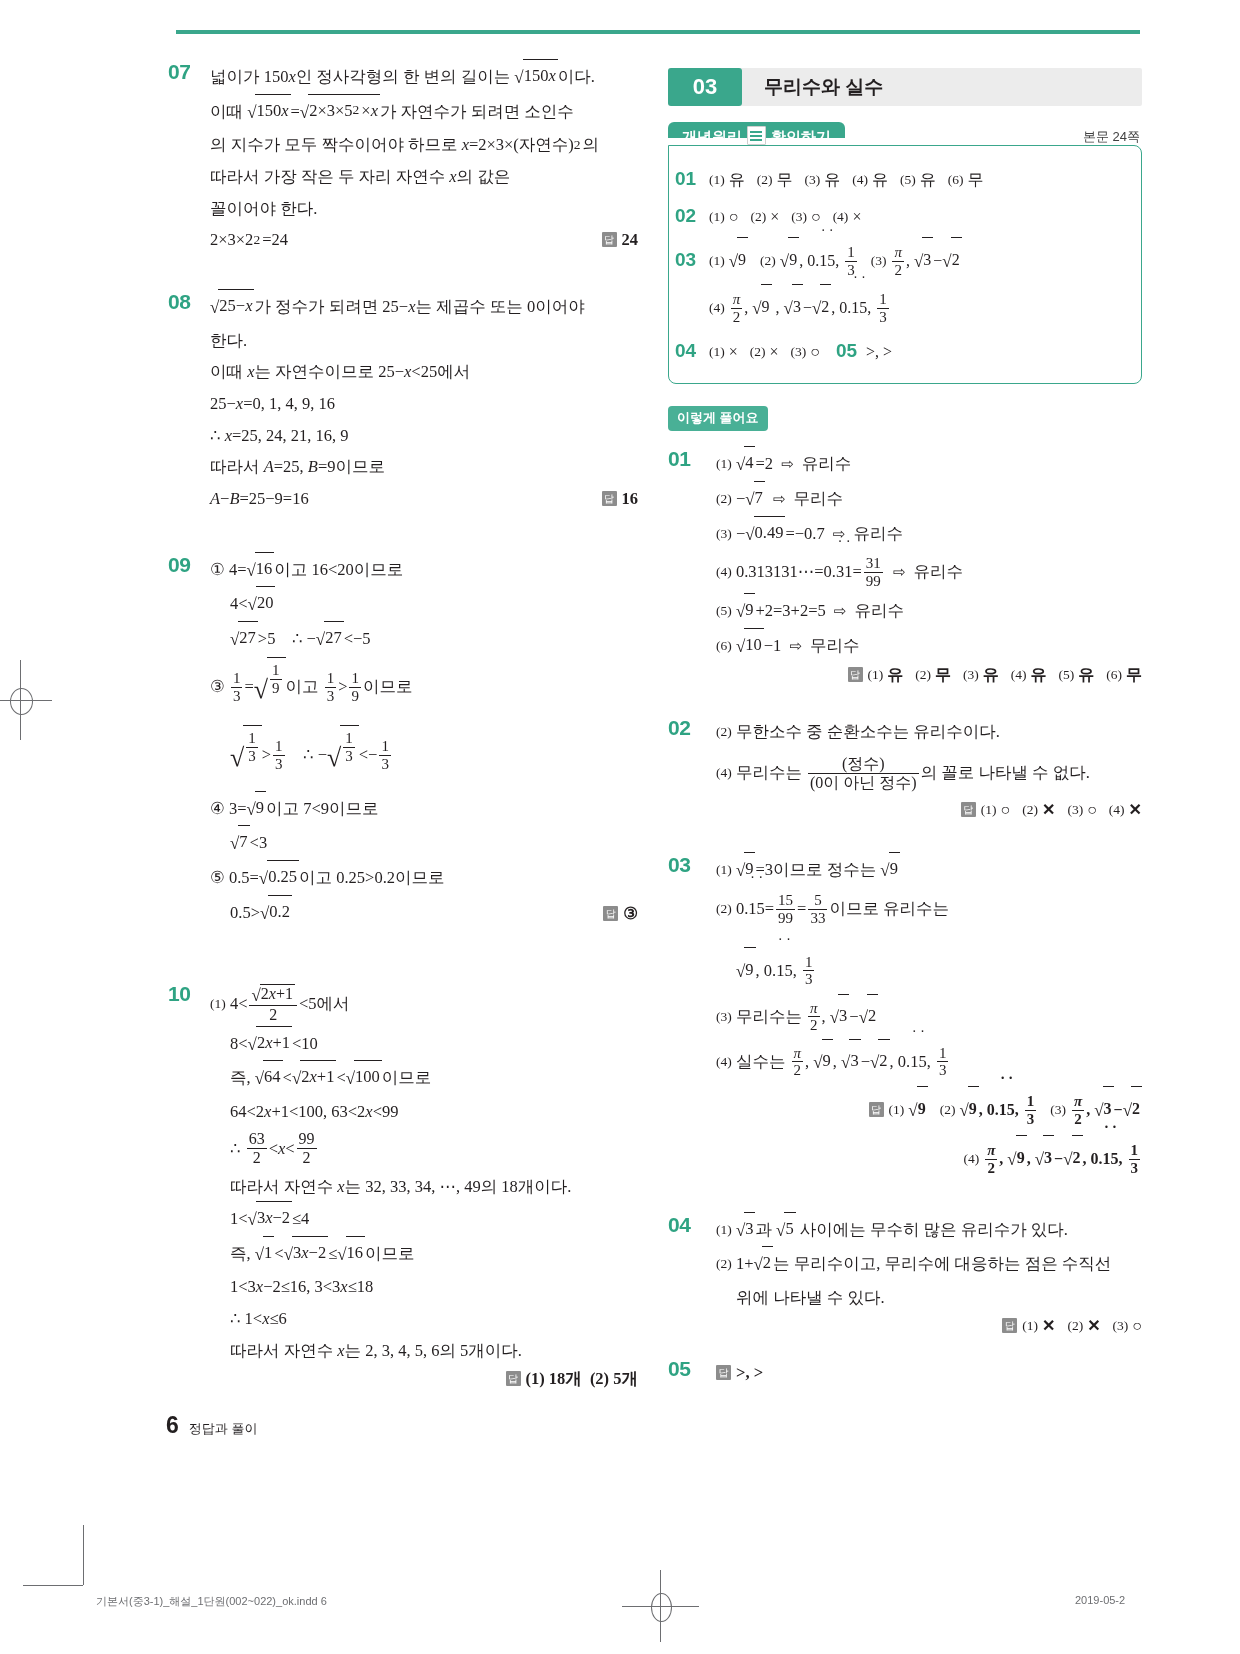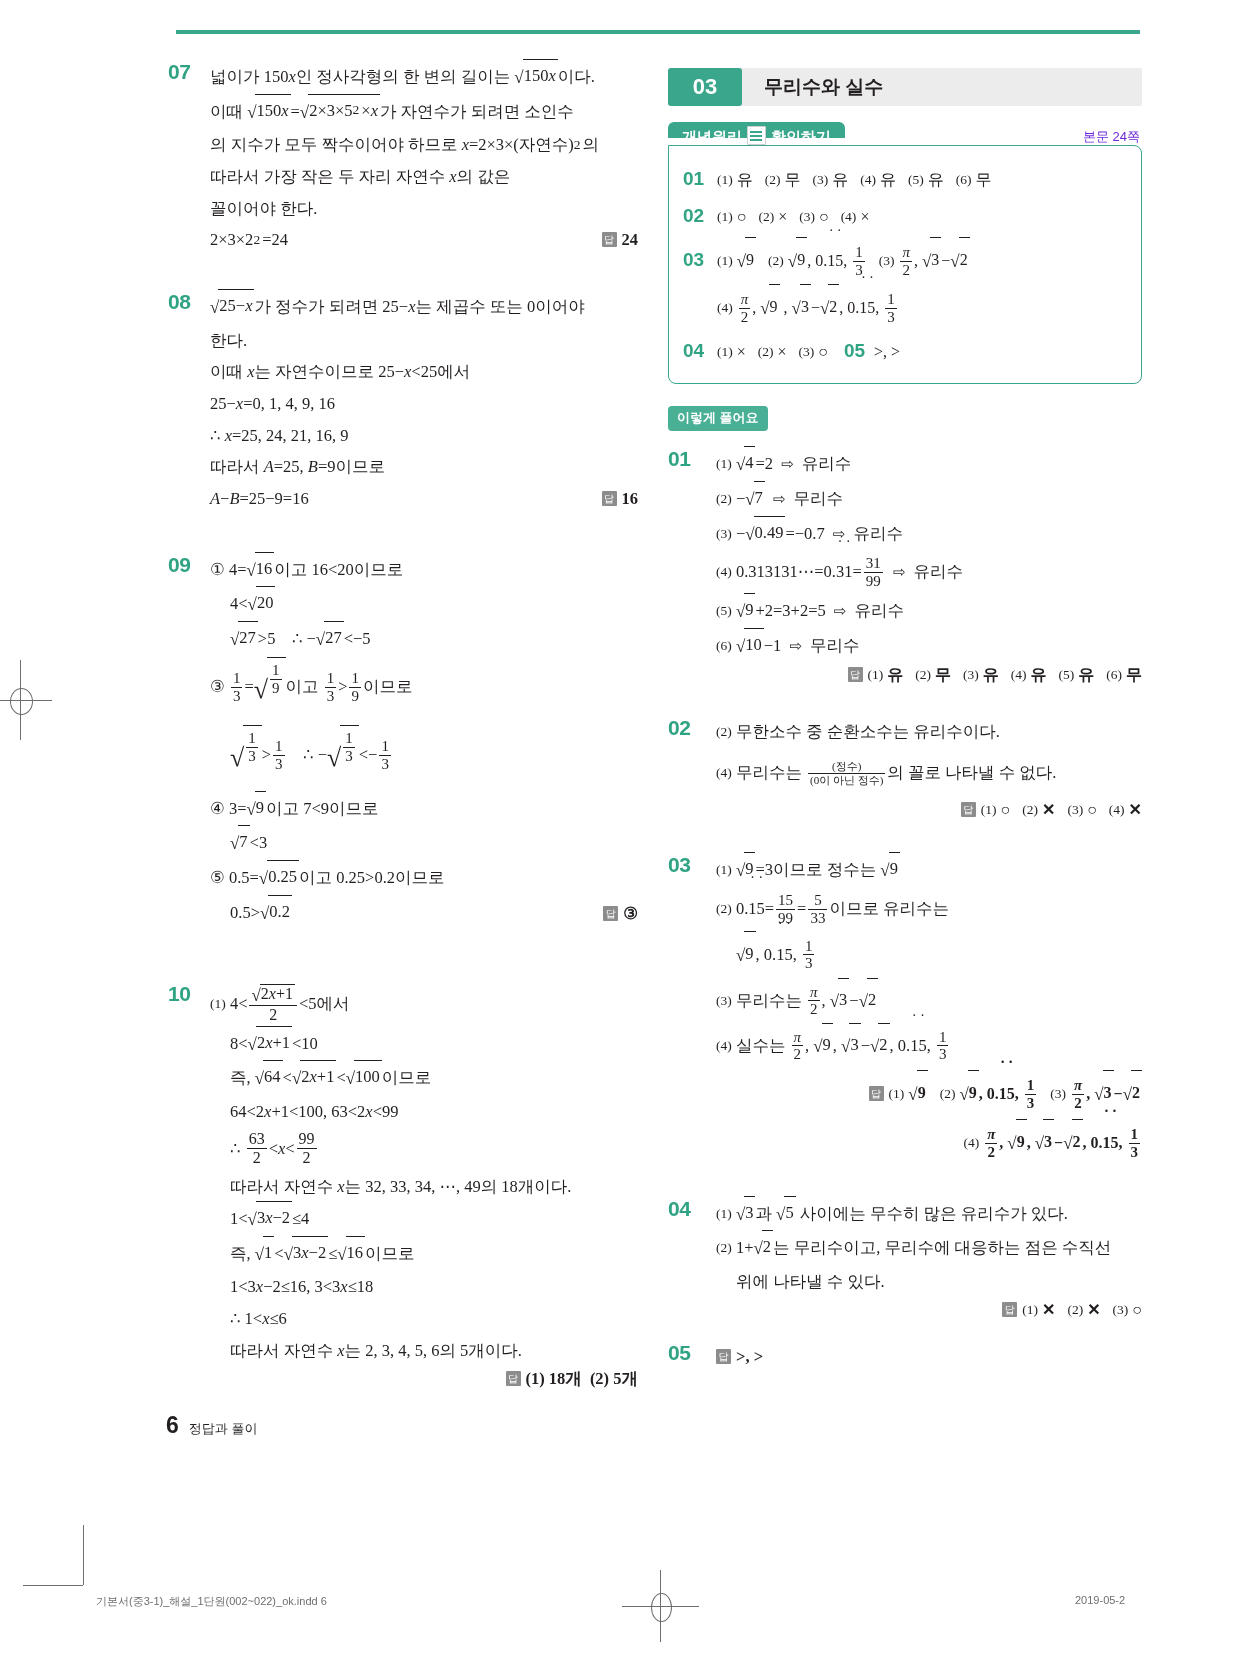--- a/index.html
+++ b/index.html
@@ -99,26 +99,26 @@
   }
   .cb-tab .bookicon{
     display:inline-block;width:17px;height:17px;background:#fff;border:1px solid #cfcfcf;
     vertical-align:-3px;margin:0 5px;position:relative;border-radius:1px;
   }
   .cb-tab .bookicon::before{
     content:"";position:absolute;left:2px;top:4px;width:12px;height:1.6px;background:#3aa78c;
     box-shadow:0 4px 0 #3aa78c, 0 8px 0 #3aa78c;
   }
   .cb-ref{
-    position:absolute;right:2px;top:6px;font-size:13px;color:#6d28d9;
+    position:absolute;right:2px;top:6px;font-size:13px;color:#404040;
     font-family:"Liberation Sans",sans-serif;
   }
   .cb-body{
     border:1.6px solid #3aa78c;border-radius:0 8px 8px 8px;
-    margin-top:-1px;padding:14px 6px 14px 14px;min-height:180px;
+    margin-top:-1px;padding:14px 6px 14px 6px;min-height:180px;
   }
   .cb-line{font-size:16px;line-height:1.95;white-space:nowrap;}
   .cb-n{
     display:inline-block;color:#2fa383;font-weight:bold;font-size:19px;
     font-family:"Liberation Sans",sans-serif;width:30px;
   }
 
   
   .howto{
     display:inline-block;background:#49b096;color:#fff;border-radius:4px;
@@ -287,34 +287,34 @@
       <div class="ansrow flow">
         <span class="dap">답</span><span style="font-size:16px;"><span class="small-paren">(1)</span> <b>유</b>&nbsp;&nbsp; <span class="small-paren">(2)</span> <b>무</b>&nbsp;&nbsp; <span class="small-paren">(3)</span> <b>유</b>&nbsp;&nbsp; <span class="small-paren">(4)</span> <b>유</b>&nbsp;&nbsp; <span class="small-paren">(5)</span> <b>유</b>&nbsp;&nbsp; <span class="small-paren">(6)</span> <b>무</b></span>
       </div>
     </div>
 
     
     <div class="q" style="margin-top:30px;">
       <div class="qnum">02</div>
       <div class="qbody" style="margin-left:48px;">
         <div class="ln"><span class="small-paren">(2)</span> <span>무한소수 중 순환소수는 유리수이다.</span></div>
-        <div class="ln" style="line-height:3.0;"><span class="small-paren">(4)</span> 무리수는 <span class="frac" style="font-size:11px;"><span class="num">(정수)</span><span class="den">(0이 아닌 정수)</span></span><span>의 꼴로 나타낼 수 없다.</span></div>
+        <div class="ln" style="line-height:3.0;"><span class="small-paren">(4)</span> 무리수는 <span class="frac" style="font-size:16px;"><span class="num">(정수)</span><span class="den">(0이 아닌 정수)</span></span><span>의 꼴로 나타낼 수 없다.</span></div>
       </div>
       <div class="ansrow flow">
         <span class="dap">답</span><span style="font-size:16px;"><span class="small-paren">(1)</span> <b>○</b>&nbsp;&nbsp; <span class="small-paren">(2)</span> <b>✕</b>&nbsp;&nbsp; <span class="small-paren">(3)</span> <b>○</b>&nbsp;&nbsp; <span class="small-paren">(4)</span> <b>✕</b></span>
       </div>
     </div>
 
     
     <div class="q" style="margin-top:34px;">
       <div class="qnum">03</div>
       <div class="qbody" style="margin-left:48px;">
         <div class="ln"><span class="small-paren">(1)</span> <span class="rad"><span class="sym">√</span><span class="arg">9</span></span>=3이므로 정수는 <span class="rad"><span class="sym">√</span><span class="arg">9</span></span></div>
         <div class="ln" style="line-height:2.7;"><span class="small-paren">(2)</span> 0.<span class="dot">1</span><span class="dot">5</span>=<span class="frac"><span class="num">15</span><span class="den">99</span></span>=<span class="frac"><span class="num">5</span><span class="den">33</span></span>이므로 유리수는</div>
-        <div class="ln ind" style="line-height:2.7;"><span class="rad"><span class="sym">√</span><span class="arg">9</span></span>, 0.<span class="dot">1</span><span class="dot">5</span>, <span class="frac"><span class="num">1</span><span class="den">3</span></span></div>
+        <div class="ln ind" style="line-height:2.7;margin-top:16px;"><span class="rad"><span class="sym">√</span><span class="arg">9</span></span>, 0.<span class="dot">1</span><span class="dot">5</span>, <span class="frac"><span class="num">1</span><span class="den">3</span></span></div>
         <div class="ln" style="line-height:2.6;"><span class="small-paren">(3)</span> 무리수는 <span class="frac"><span class="num"><i class="v">π</i></span><span class="den">2</span></span>, <span class="rad"><span class="sym">√</span><span class="arg">3</span></span>−<span class="rad"><span class="sym">√</span><span class="arg">2</span></span></div>
         <div class="ln" style="line-height:2.6;"><span class="small-paren">(4)</span> 실수는 <span class="frac"><span class="num"><i class="v">π</i></span><span class="den">2</span></span>, <span class="rad"><span class="sym">√</span><span class="arg">9</span></span>, <span class="rad"><span class="sym">√</span><span class="arg">3</span></span>−<span class="rad"><span class="sym">√</span><span class="arg">2</span></span>, 0.<span class="dot">1</span><span class="dot">5</span>, <span class="frac"><span class="num">1</span><span class="den">3</span></span></div>
       </div>
       <div class="ansrow flow" style="line-height:2.7;">
         <span class="dap">답</span><span style="font-size:16px;"><span class="small-paren">(1)</span> <b><span class="rad"><span class="sym">√</span><span class="arg">9</span></span></b>&nbsp;&nbsp; <span class="small-paren">(2)</span> <b><span class="rad"><span class="sym">√</span><span class="arg">9</span></span>, 0.<span class="dot">1</span><span class="dot">5</span>, <span class="frac"><span class="num">1</span><span class="den">3</span></span></b>&nbsp;&nbsp; <span class="small-paren">(3)</span> <b><span class="frac"><span class="num"><i class="v">π</i></span><span class="den">2</span></span>, <span class="rad"><span class="sym">√</span><span class="arg">3</span></span>−<span class="rad"><span class="sym">√</span><span class="arg">2</span></span></b></span>
       </div>
       <div class="ansrow flow" style="line-height:2.7;">
         <span style="font-size:16px;"><span class="small-paren">(4)</span> <b><span class="frac"><span class="num"><i class="v">π</i></span><span class="den">2</span></span>, <span class="rad"><span class="sym">√</span><span class="arg">9</span></span>, <span class="rad"><span class="sym">√</span><span class="arg">3</span></span>−<span class="rad"><span class="sym">√</span><span class="arg">2</span></span>, 0.<span class="dot">1</span><span class="dot">5</span>, <span class="frac"><span class="num">1</span><span class="den">3</span></span></b></span>
       </div>
     </div>

